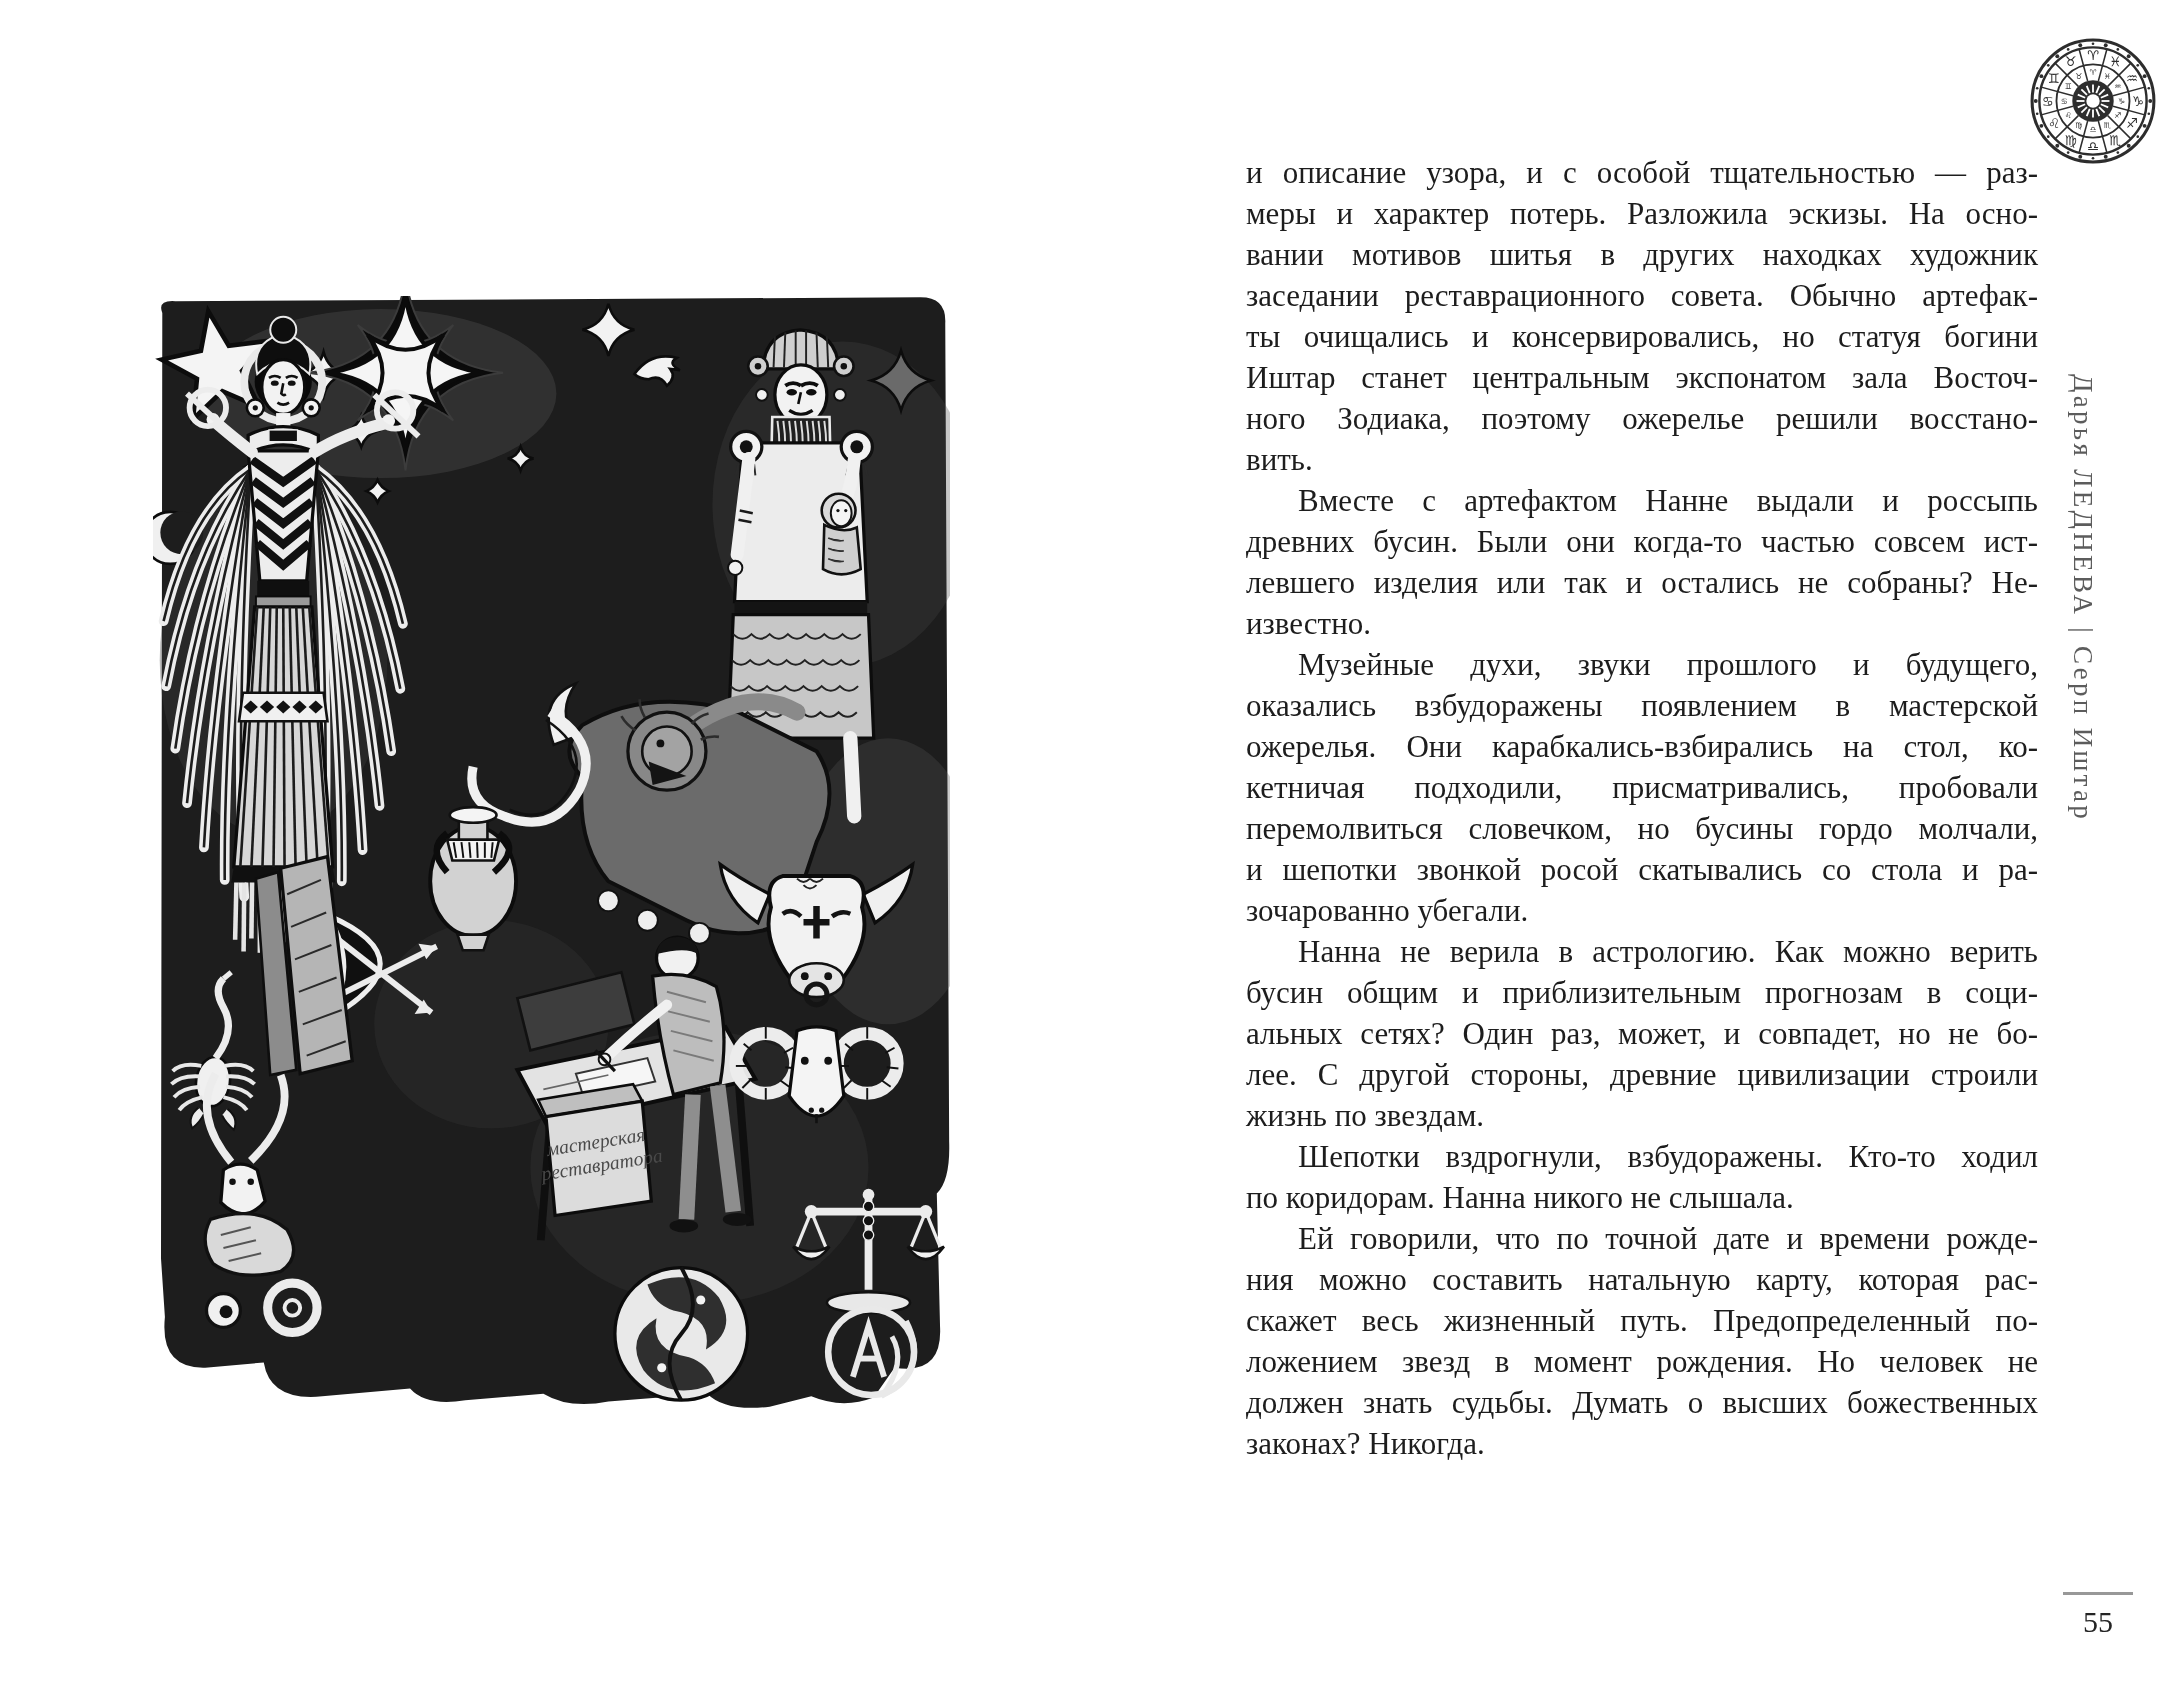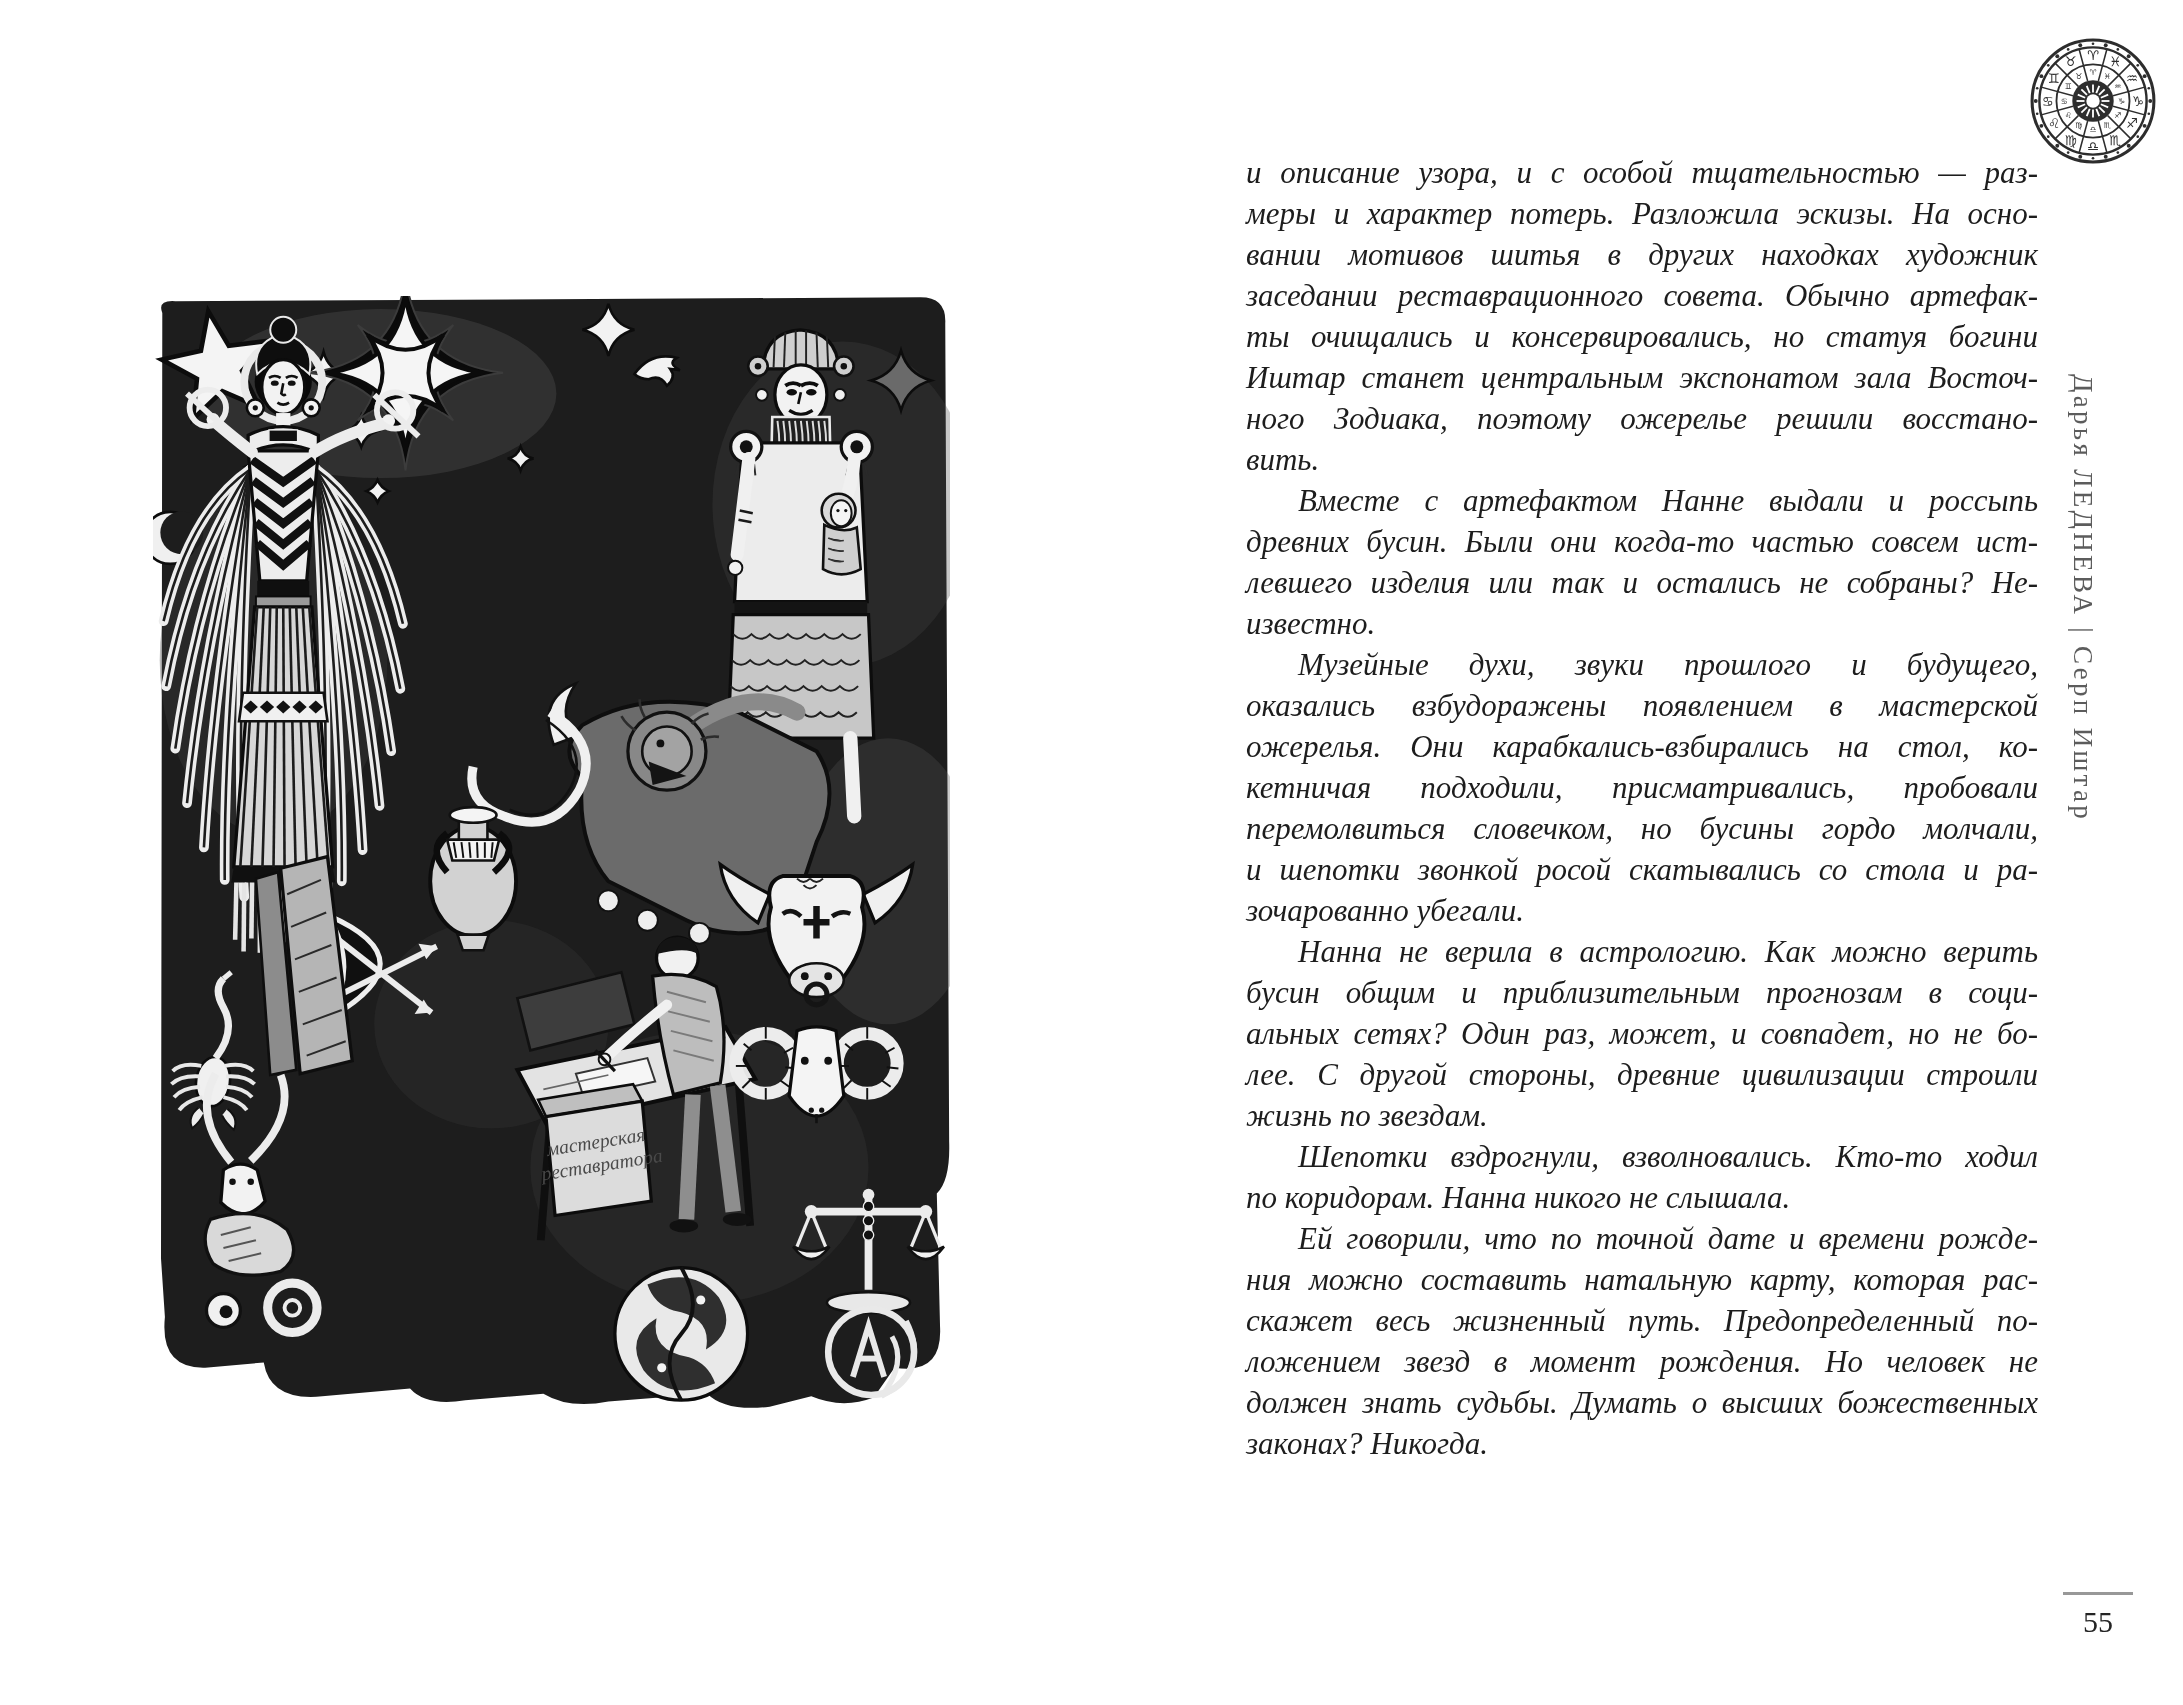--- a/index.html
+++ b/index.html
@@ -5,21 +5,21 @@
   html,body{margin:0;padding:0;}
   body{width:2183px;height:1706px;background:#ffffff;position:relative;overflow:hidden;
        font-family:"Liberation Serif",serif;}
   .page-spread{position:absolute;inset:0;}
   
   .illustration{position:absolute;left:153px;top:296px;width:797px;height:1112px;}
   .illustration svg{display:block;width:100%;height:100%;}
   
   .text-column{position:absolute;left:1246px;top:152px;width:792px;color:#1d1d1d;
                font-size:31px;line-height:41px;}
-  .paragraph{margin:0;font-style:italic;}
+  .paragraph{margin:0;}
   .line{text-align:justify;text-align-last:justify;white-space:normal;}
   .line.para-end{text-align-last:left;}
   .line.indent{text-indent:52px;}
   
   .zodiac-emblem{position:absolute;left:2026px;top:34px;width:134px;height:134px;}
   .zodiac-emblem svg{width:100%;height:100%;display:block;}
   
   .spine-text{position:absolute;left:2067px;top:374px;height:494px;
               writing-mode:vertical-rl;font-size:27px;letter-spacing:3.3px;
               color:#5c5c5c;white-space:nowrap;font-family:"Liberation Serif",serif;}
@@ -526,21 +526,21 @@
         <div class="line para-end">зочарованно убегали.</div>
       </div>
       <div class="paragraph">
         <div class="line indent">Нанна не верила в астрологию. Как можно верить</div>
         <div class="line">бусин общим и приблизительным прогнозам в соци-</div>
         <div class="line">альных сетях? Один раз, может, и совпадет, но не бо-</div>
         <div class="line">лее. С другой стороны, древние цивилизации строили</div>
         <div class="line para-end">жизнь по звездам.</div>
       </div>
       <div class="paragraph">
-        <div class="line indent">Шепотки вздрогнули, взволновались. Кто-то ходил</div>
+        <div class="line indent">Шепотки вздрогнули, взбудоражены. Кто-то ходил</div>
         <div class="line para-end">по коридорам. Нанна никого не слышала.</div>
       </div>
       <div class="paragraph">
         <div class="line indent">Ей говорили, что по точной дате и времени рожде-</div>
         <div class="line">ния можно составить натальную карту, которая рас-</div>
         <div class="line">скажет весь жизненный путь. Предопределенный по-</div>
         <div class="line">ложением звезд в момент рождения. Но человек не</div>
         <div class="line">должен знать судьбы. Думать о высших божественных</div>
         <div class="line para-end">законах? Никогда.</div>
       </div>

